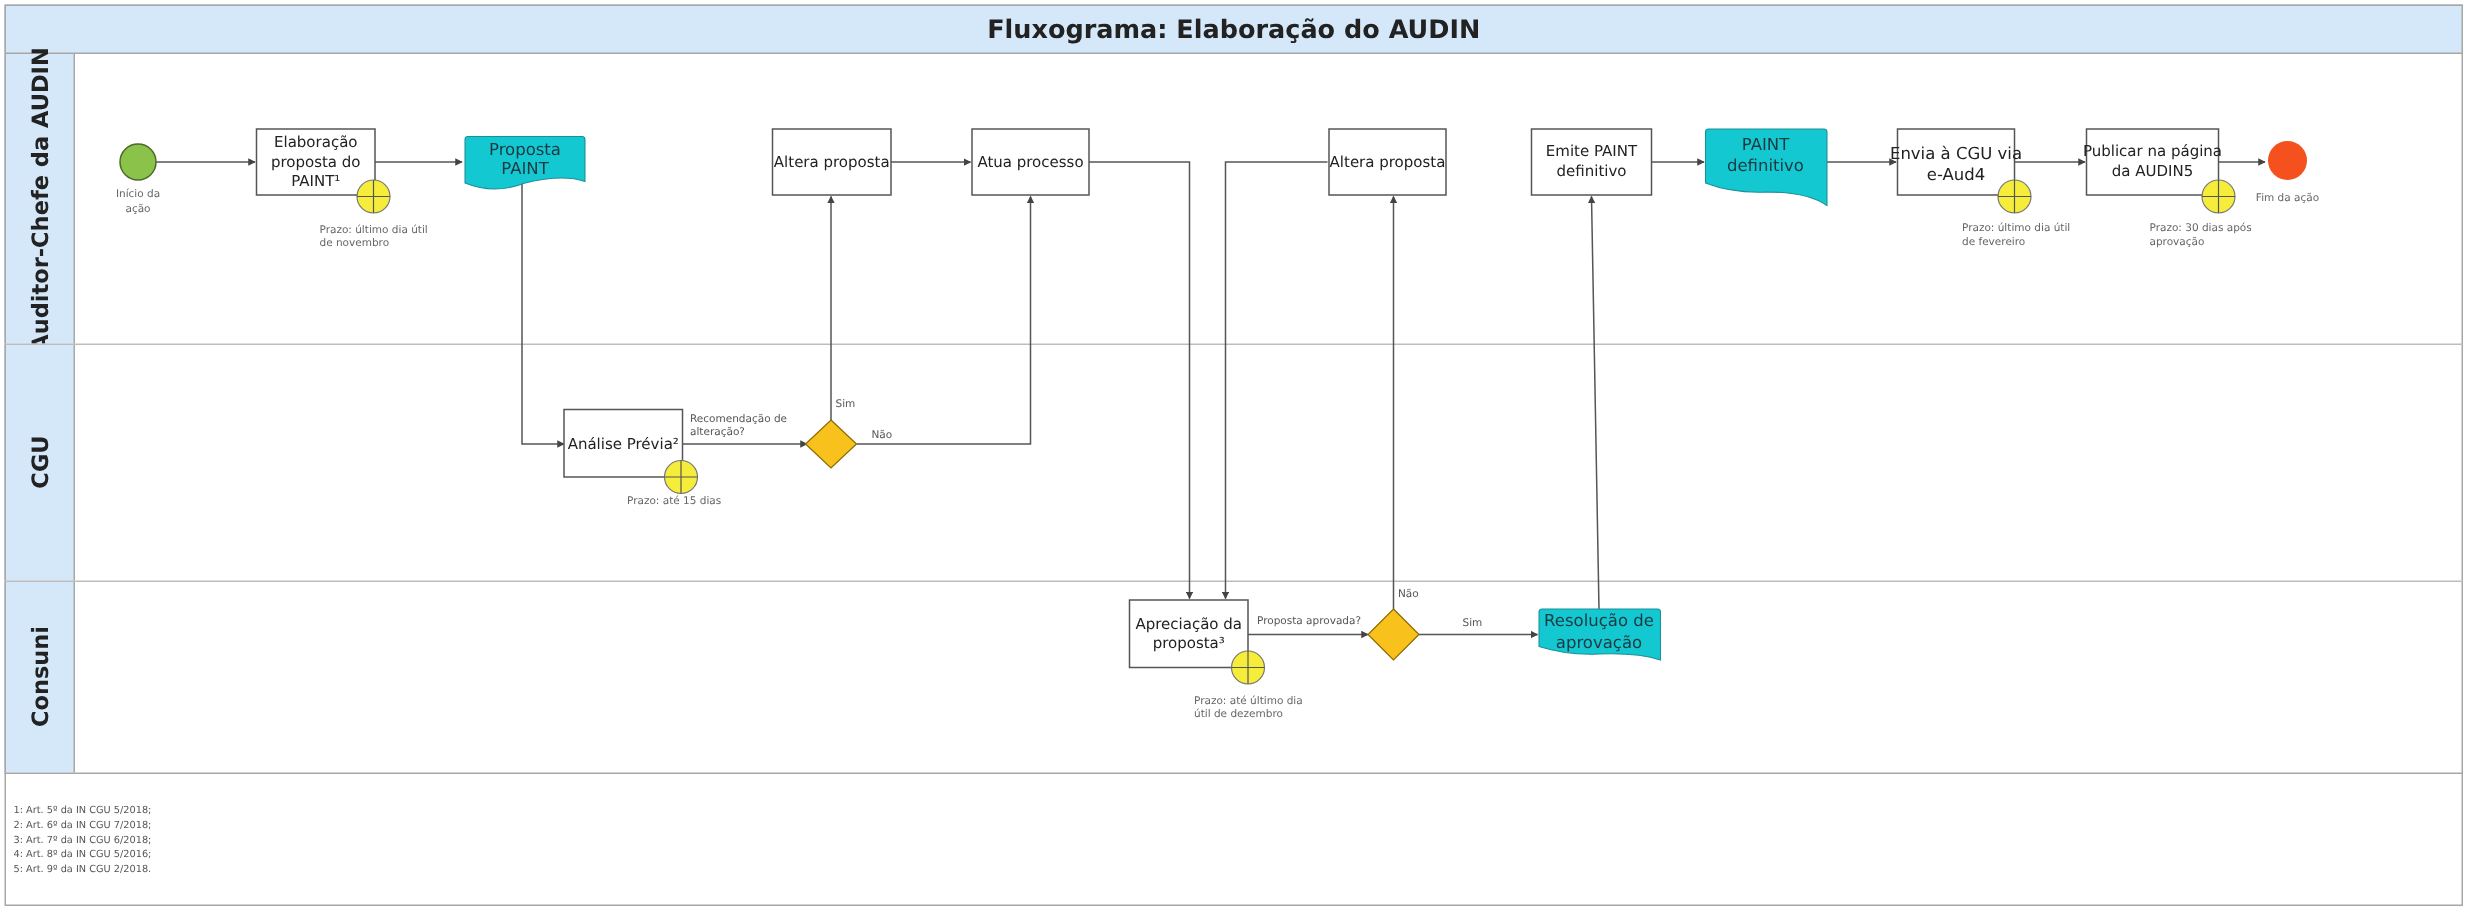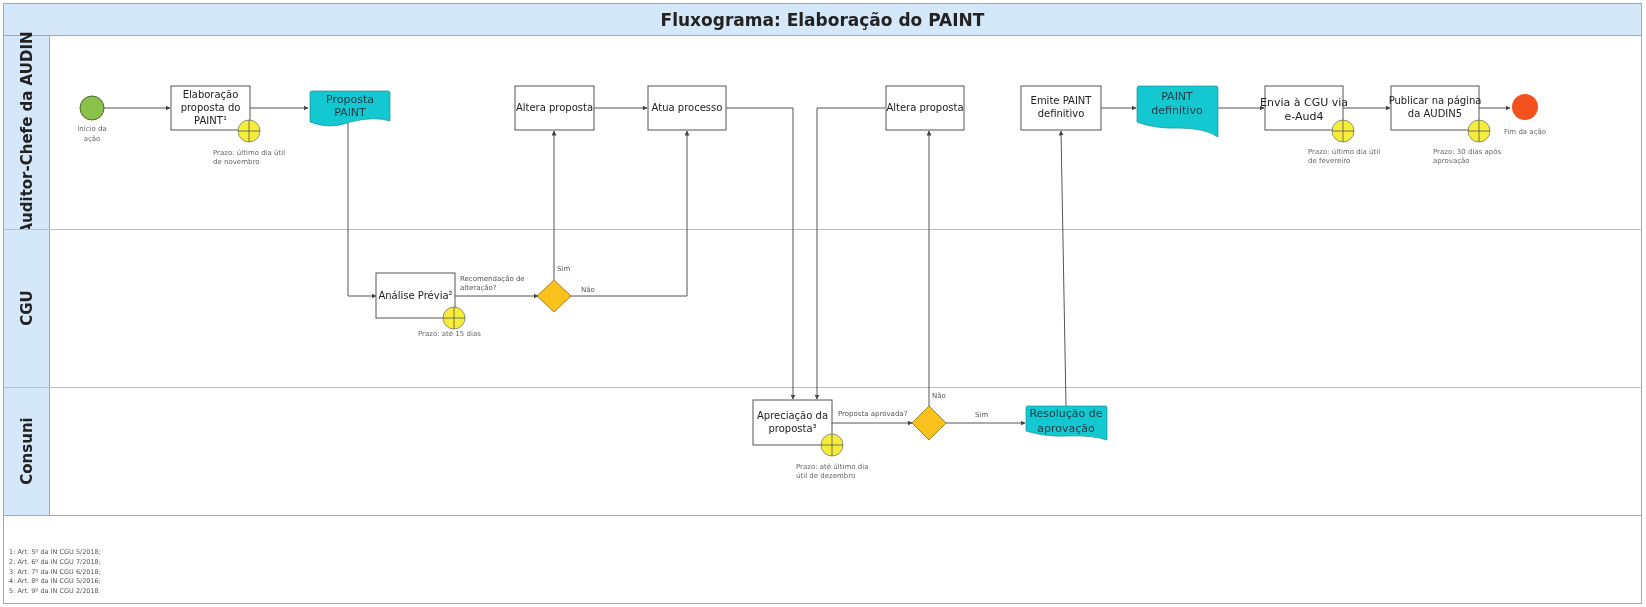--- a/index.html
+++ b/index.html
@@ -16,28 +16,28 @@
   .lane-header span { position: absolute; left: 50%; top: 50%;
                       transform: translate(-50%, -50%) rotate(-90deg);
                       white-space: nowrap; font-weight: bold; font-size: 15px; color: #222; }
   .lane-sep { position: absolute; left: 3px; width: 1639px; height: 0;
               border-top: 1px solid #bdbdbd; }
   #diagram { position: absolute; left: 0; top: 0; }
   .box-text { font-family: "DejaVu Sans", sans-serif; font-size: 10px; fill: #222; }
   .doc-text { font-family: "DejaVu Sans", sans-serif; font-size: 11px; fill: #1a3a40; }
   .small-text { font-family: "DejaVu Sans", sans-serif; font-size: 7px; fill: #666; }
   .lbl-text { font-family: "DejaVu Sans", sans-serif; font-size: 7px; fill: #555; }
-  #footnotes { position: absolute; left: 9px; top: 548px; font-size: 6.5px; color: #555; line-height: 9.8px; }
+  #footnotes { position: absolute; left: 9px; top: 536px; font-size: 6.5px; color: #555; line-height: 9.8px; }
 </style>
 </head>
 <body>
 
 <div id="frame"></div>
 <div id="title-bar">
-  <span>Fluxograma: Elaboração do PAINT</span>
+  <span>Fluxograma: Elaboração do AUDIN</span>
 </div>
 
 <div class="lane-header" style="top:36px;height:193px;">
   <span>Auditor-Chefe da AUDIN</span>
 </div>
 <div class="lane-header" style="top:229px;height:158px;">
   <span>CGU</span>
 </div>
 <div class="lane-header" style="top:387px;height:128px;">
   <span>Consuni</span>

